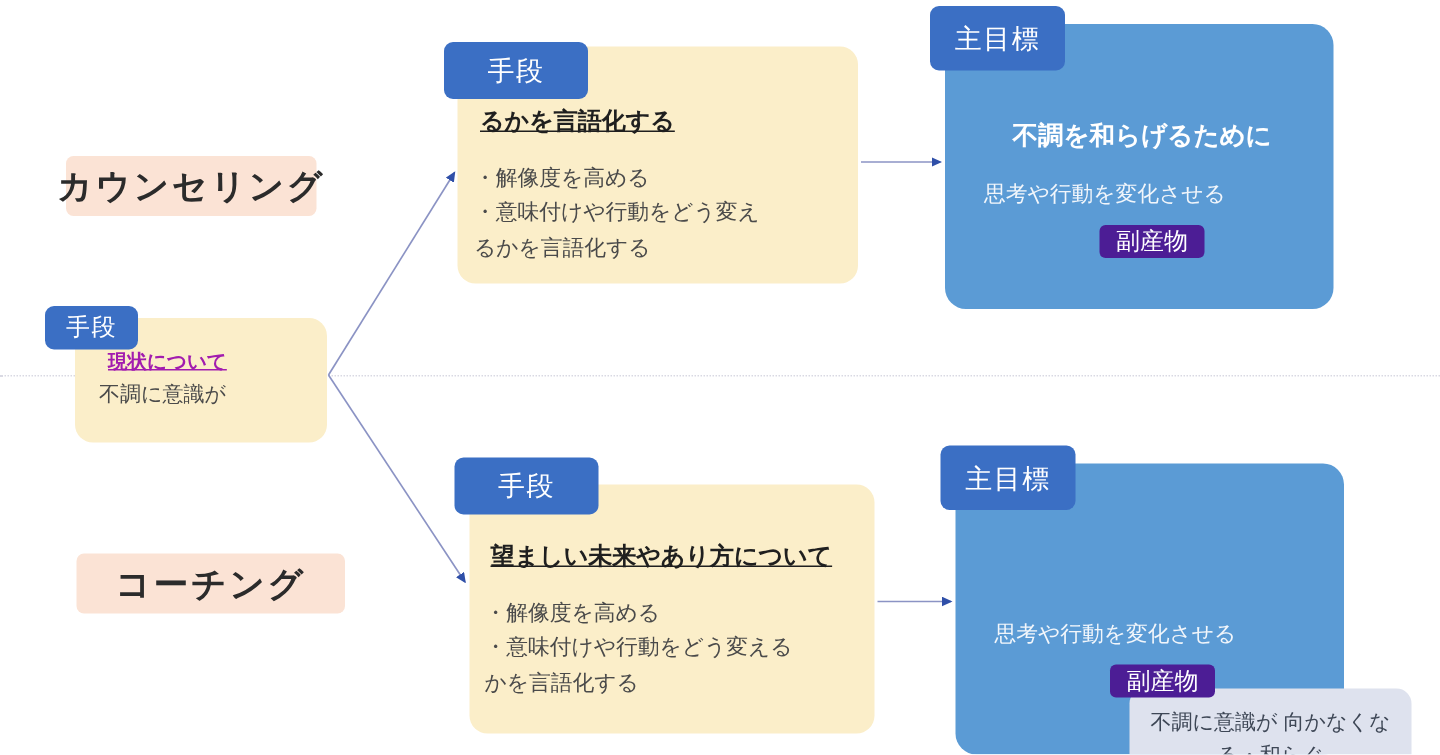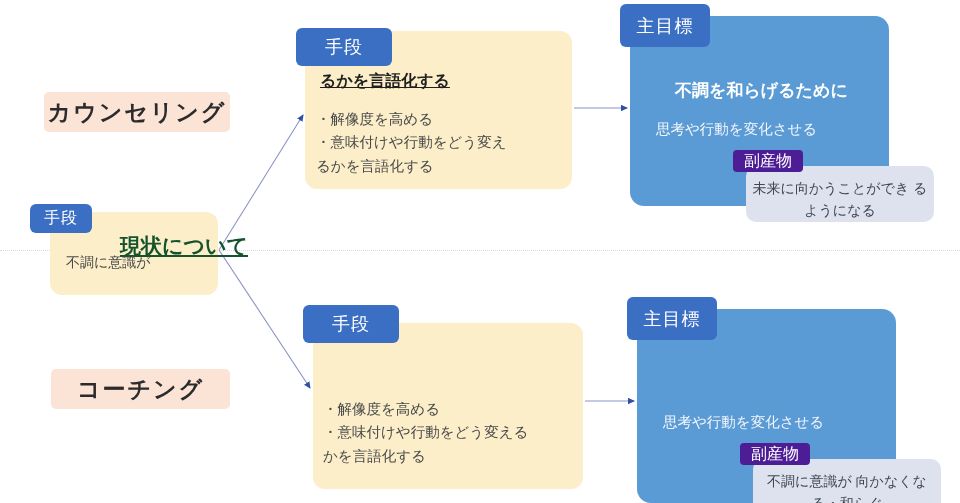--- a/index.html
+++ b/index.html
@@ -35,21 +35,21 @@
     border-radius: 5px;
     color: #2b2b2b;
     font-weight: bold;
     letter-spacing: 2px;
     display: flex;
     align-items: center;
     justify-content: center;
     font-size: 23px;
     white-space: nowrap;
   }
-  #label-counseling { left: 44px; top: 92px; width: 186px; height: 40px; }
+  #label-counseling { left: 44px; top: 104px; width: 167px; height: 40px; }
   #label-coaching   { left: 51px; top: 369px; width: 179px; height: 40px; }
 
   
   .card-yellow {
     position: absolute;
     background: #fbeec9;
     border-radius: 12px;
   }
   #card-current  { left: 50px;  top: 212px; width: 168px; height: 83px; }
   #card-past     { left: 305px; top: 31px;  width: 267px; height: 158px; }
@@ -119,21 +119,21 @@
     font-weight: bold;
     text-decoration: underline;
     white-space: nowrap;
   }
   .card-body {
     position: absolute;
     white-space: pre-line;
   }
 
   
-  #current-heading { left: 72px; top: 232px; font-size: 21px; color: #14532d; margin-left: 48px; }
+  #current-heading { left: 72px; top: 232px; font-size: 13px; color: #a21caf; }
   #current-body    { left: 66px; top: 254px; font-size: 14px; color: #4a4a4a; }
 
   
   #past-heading { left: 320px; top: 71px; font-size: 16px; color: #1f1f1f; }
   #past-body    { left: 316px; top: 108px; font-size: 14.5px; color: #4a4a4a; line-height: 1.62; }
 
   
   #future-heading { left: 327px; top: 361px; font-size: 16px; color: #1f1f1f; }
   #future-body    { left: 323px; top: 398px; font-size: 14.5px; color: #4a4a4a; line-height: 1.62; }
 
@@ -200,31 +200,30 @@
 
   <div class="card-yellow" id="card-past"></div>
   <div class="tag" id="tag-past">手段</div>
   <div class="card-heading" id="past-heading">るかを言語化する</div>
   <div class="card-body" id="past-body">・解像度を高める
 ・意味付けや行動をどう変え
 るかを言語化する</div>
 
   <div class="card-yellow" id="card-future"></div>
   <div class="tag" id="tag-future">手段</div>
+  <div class="card-heading" id="future-heading">望ましい未来やあり方について</div>
   <div class="card-body" id="future-body">・解像度を高める
 ・意味付けや行動をどう変える
 かを言語化する</div>
 
   <div class="card-blue" id="card-goal-top"></div>
   <div class="tag" id="tag-goal-top">主目標</div>
   <div class="goal-heading" id="goal-top-heading">不調を和らげるために</div>
   <div class="goal-body" id="goal-top-body">思考や行動を変化させる</div>
 
-  <div class="card-gray" id="card-byproduct-top">未来に向かうことができ
-るようになる</div>
   <div class="tag-byproduct" id="tag-byproduct-top">副産物</div>
 
   <div class="card-blue" id="card-goal-bottom"></div>
   <div class="tag" id="tag-goal-bottom">主目標</div>
   <div class="goal-body" id="goal-bottom-body">思考や行動を変化させる</div>
 
   <div class="card-gray" id="card-byproduct-bottom">不調に意識が
 向かなくなる・和らぐ</div>
   <div class="tag-byproduct" id="tag-byproduct-bottom">副産物</div>
 

